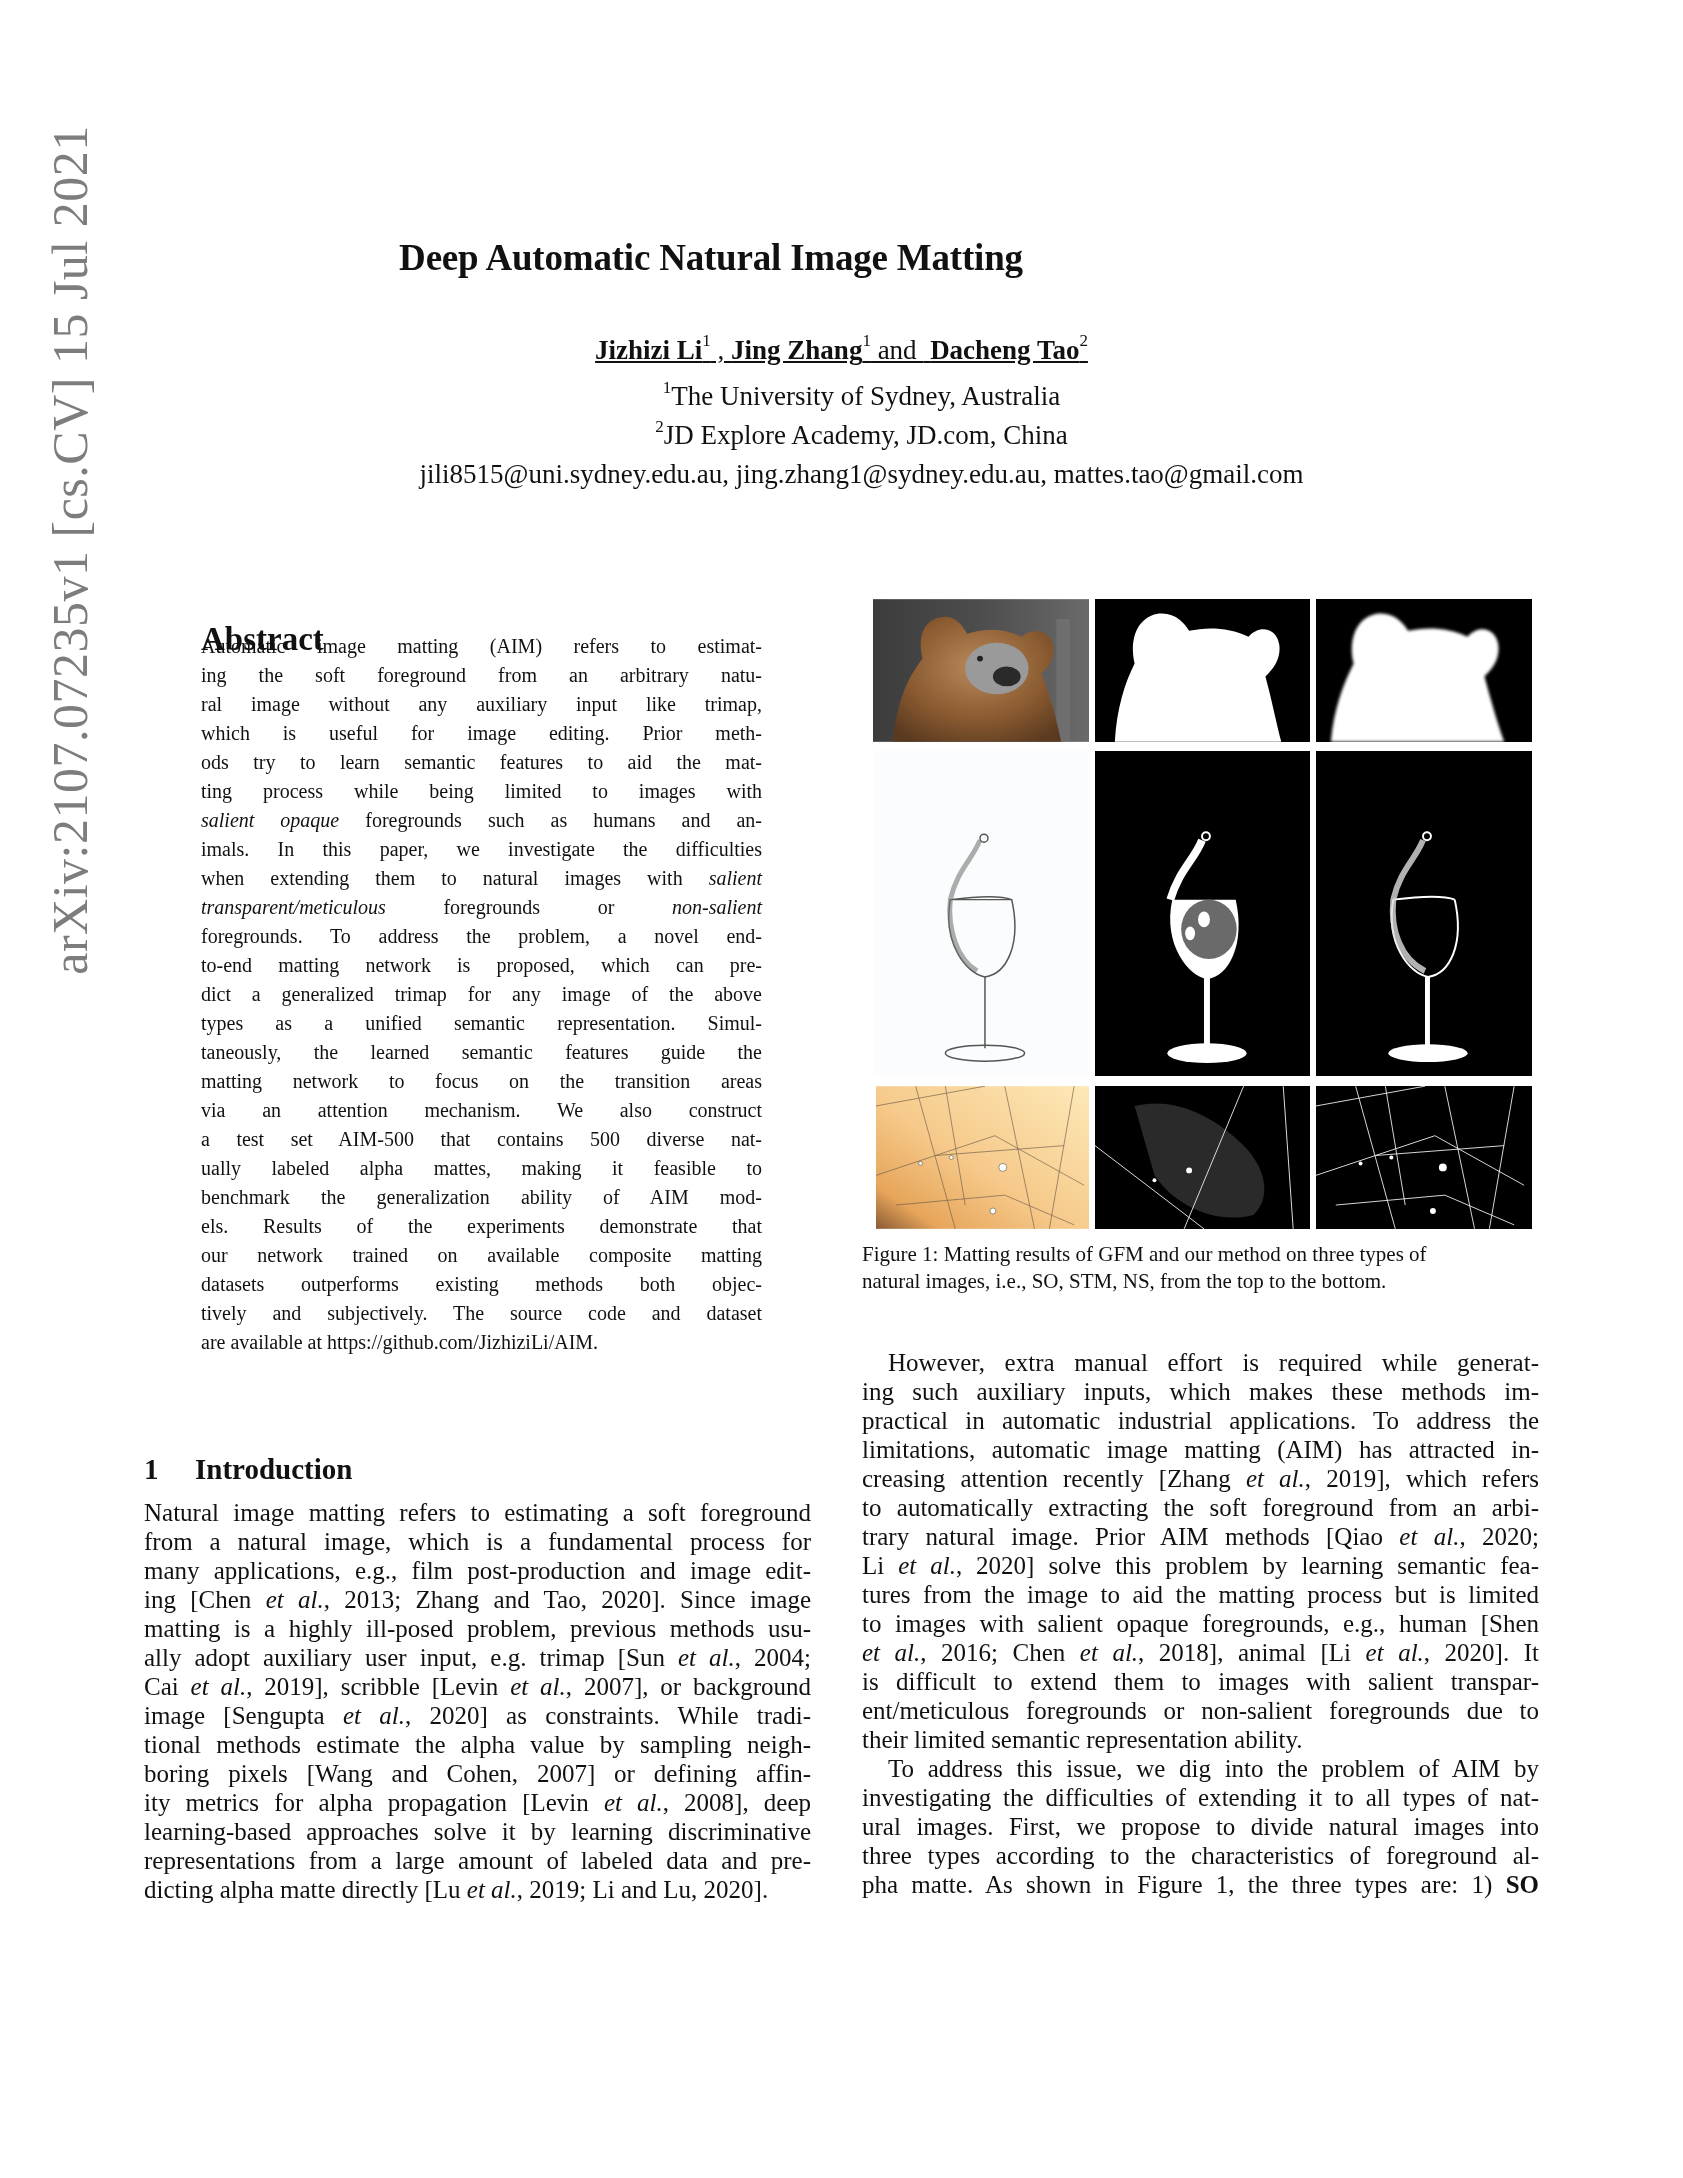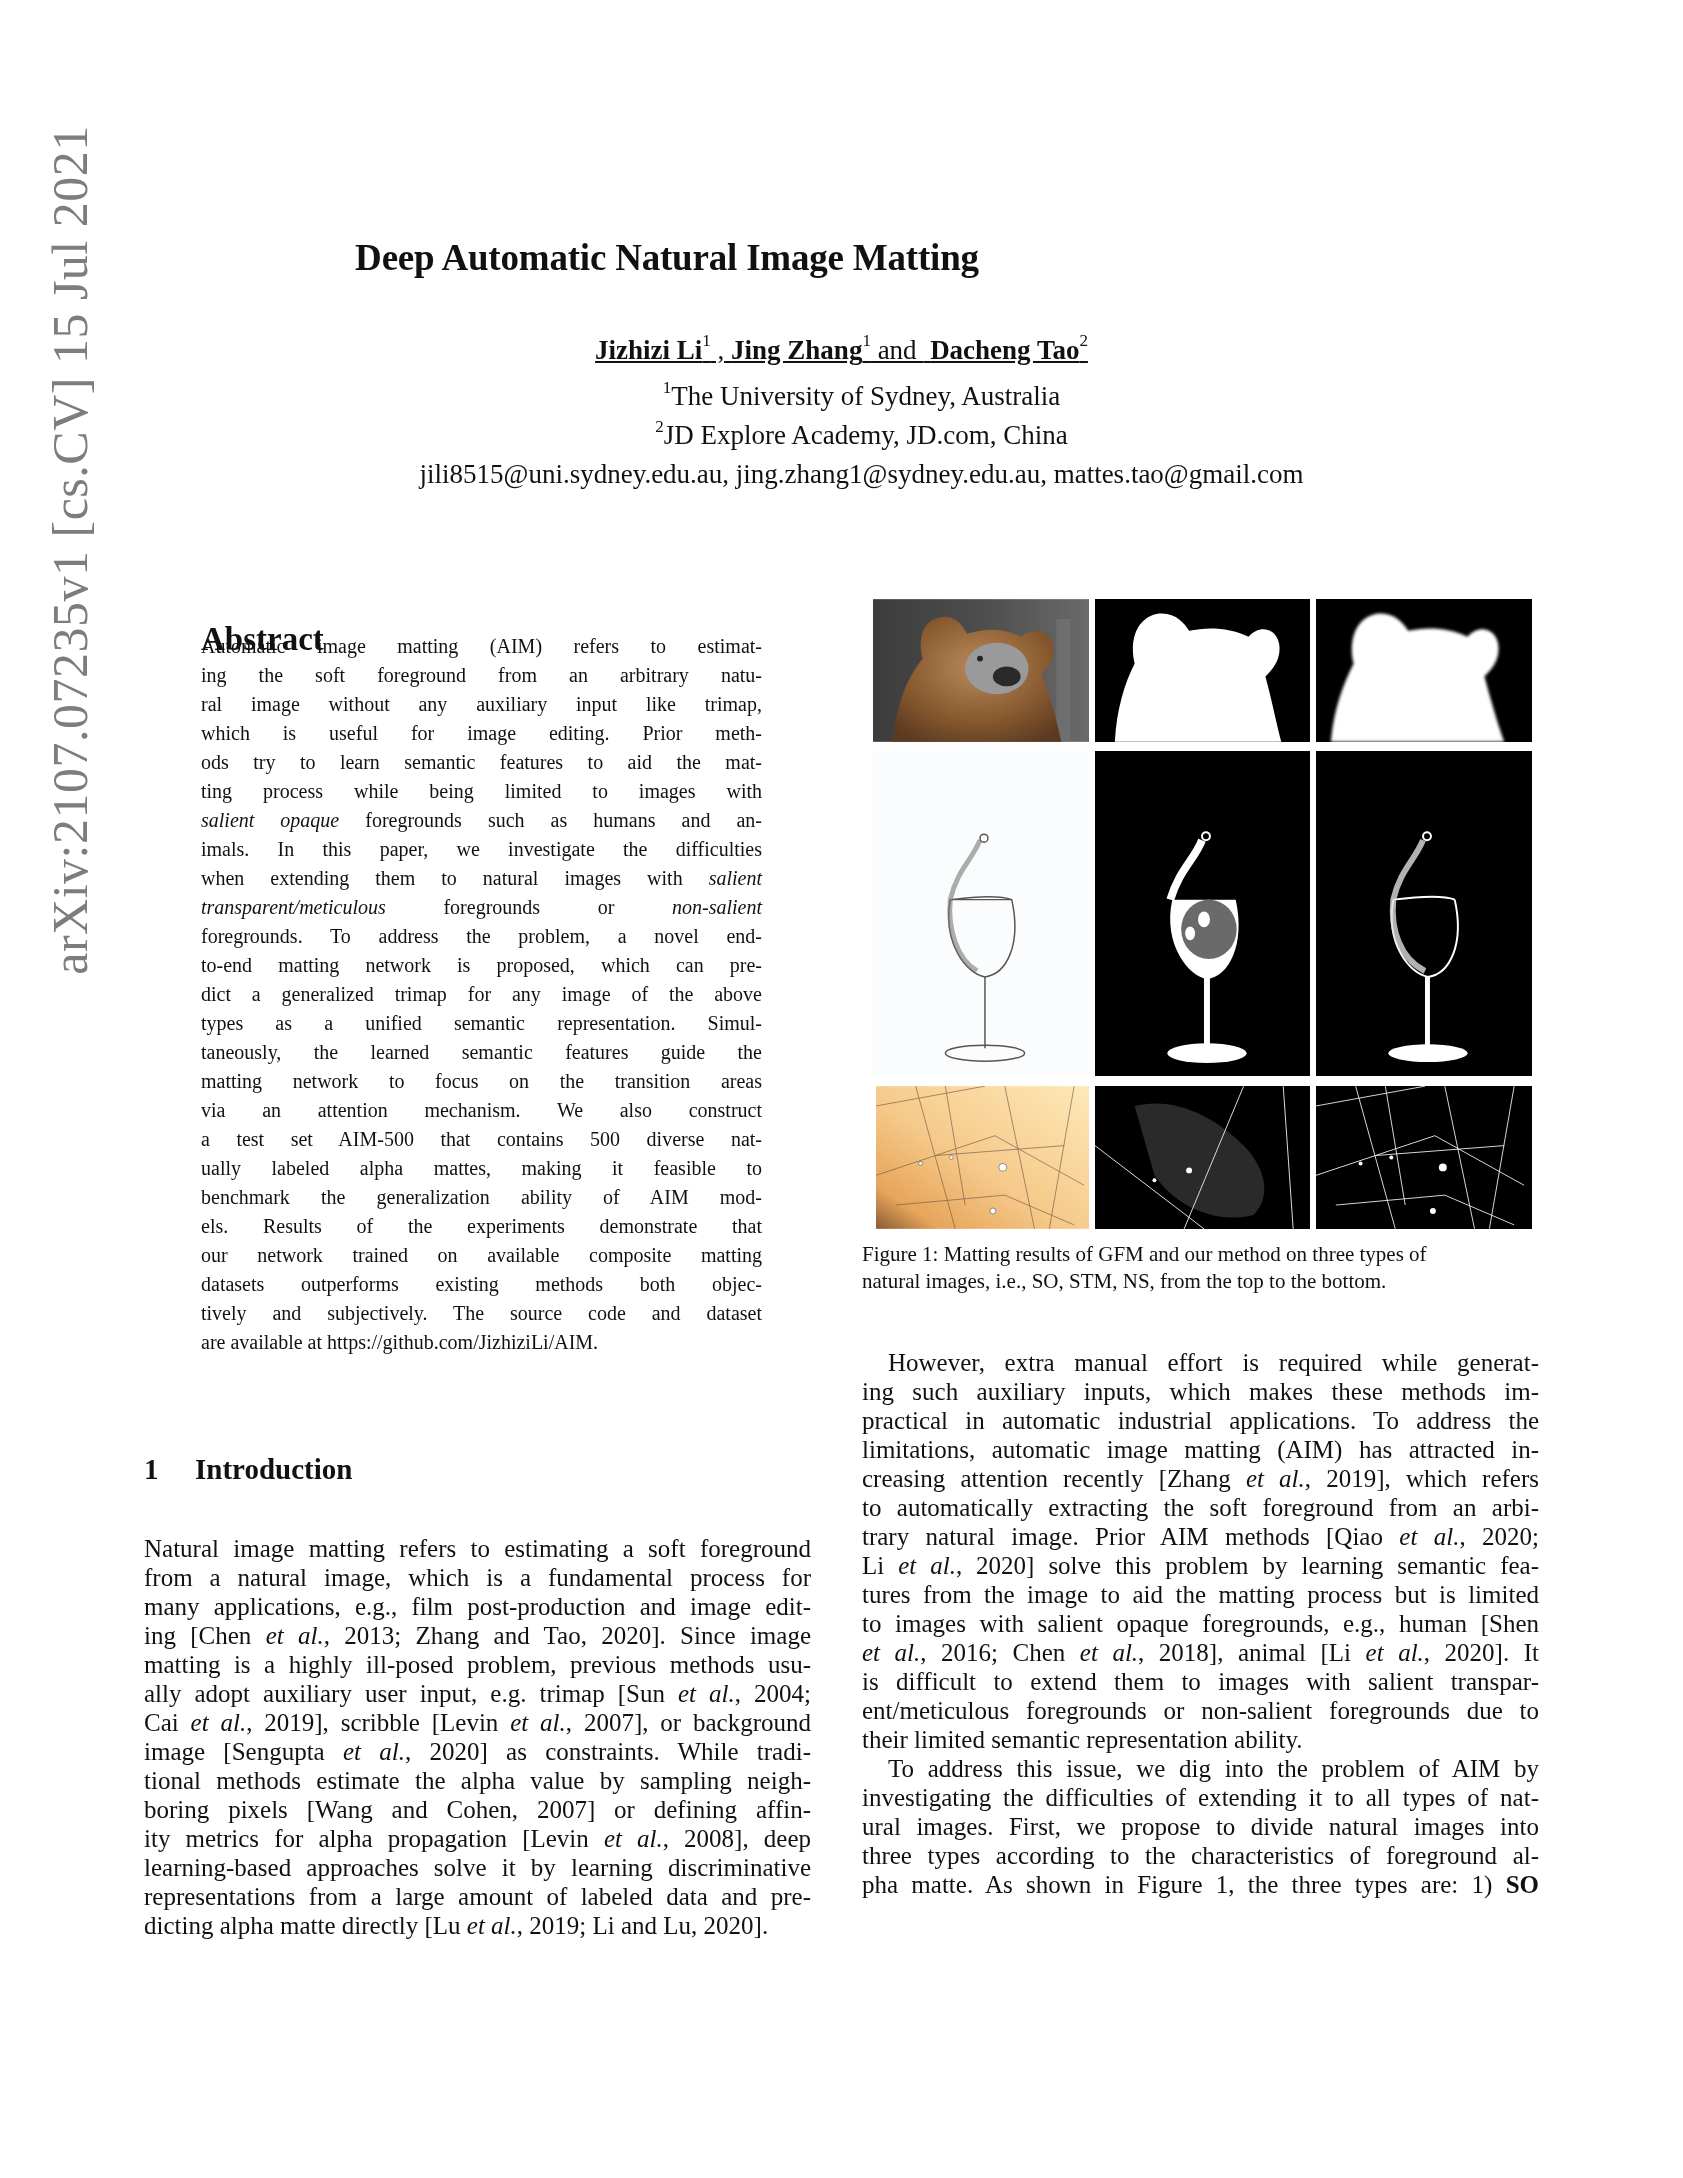--- a/index.html
+++ b/index.html
@@ -1,38 +1,38 @@
 <!DOCTYPE html>
 <html><head>
 <meta charset="utf-8">
 <style>
   html, body { margin:0; padding:0; background:#ffffff; }
   body { width:1683px; height:2178px; position:relative; overflow:hidden;
          font-family:"Liberation Serif", "DejaVu Serif", serif; color:#111; }
   .abs { position:absolute; }
-  #title { left:0; width:1334px; top:236px; font-size:37px; font-weight:bold; text-align:center; letter-spacing:-0.2px; }
+  #title { left:0; width:1334px; top:236px; font-size:37px; font-weight:bold; text-align:center; letter-spacing:-0.2px;padding-left:44px; }
   #authors { left:0; width:1683px; top:335px; font-size:27px; text-align:center;text-decoration:underline; }
   #authors b { font-weight:bold; }
   #authors sup { font-size:17px; vertical-align:top; position:relative; top:-4px; font-weight:normal; }
   .affil { left:0; width:1655px; font-size:27px; text-align:center;padding-left:34px; }
   .affil sup { font-size:17px; vertical-align:top; position:relative; top:-3px; }
   #affil1 { top:381px; }
   #affil2 { top:420px; }
   #emails { top:459px; }
 
   #arxiv { left:71px; top:1054px; width:950px; height:61px; transform:translate(-50%,-50%) rotate(-90deg);
            transform-origin:center; font-family:"Liberation Serif", serif; font-size:50px; color:#7d7d7d;
            white-space:nowrap; text-align:center; line-height:61px; letter-spacing:0.5px; }
   #arxiv { left:40px; top:1025px; transform:rotate(-90deg); transform-origin:0 0; }
 
   #abstract-heading { left:201px; width:561px; top:586px; font-size:33px; font-weight:bold; text-align:left;margin-top:35px; }
   #abstract-body { left:201px; width:561px; top:632px; font-size:20px; line-height:29px; text-align:justify; hyphens:manual; }
   #intro-heading { left:144px; top:1453px; font-size:29px; font-weight:bold; }
   #intro-heading .num { display:inline-block; width:51px; }
-  #intro-body { left:144px; width:667px; top:1498px; font-size:25px; line-height:29px; text-align:justify;margin-top:36px; }
+  #intro-body { left:144px; width:667px; top:1498px; font-size:25px; line-height:29px; text-align:justify; }
 
   #figure { left:873px; top:599px; width:658px; height:631px; }
   .cell { position:absolute; overflow:hidden; }
   #caption { left:862px; width:677px; top:1241px; font-size:21px; line-height:27px; }
   #right-body { left:862px; width:677px; top:1348px; font-size:25px; line-height:29px; text-align:justify; }
   .line { display:block; text-align:justify; text-align-last:justify; white-space:nowrap; }
   .line.last { text-align-last:left; }
   i, em { font-style:italic; }
 </style>
 </head>

